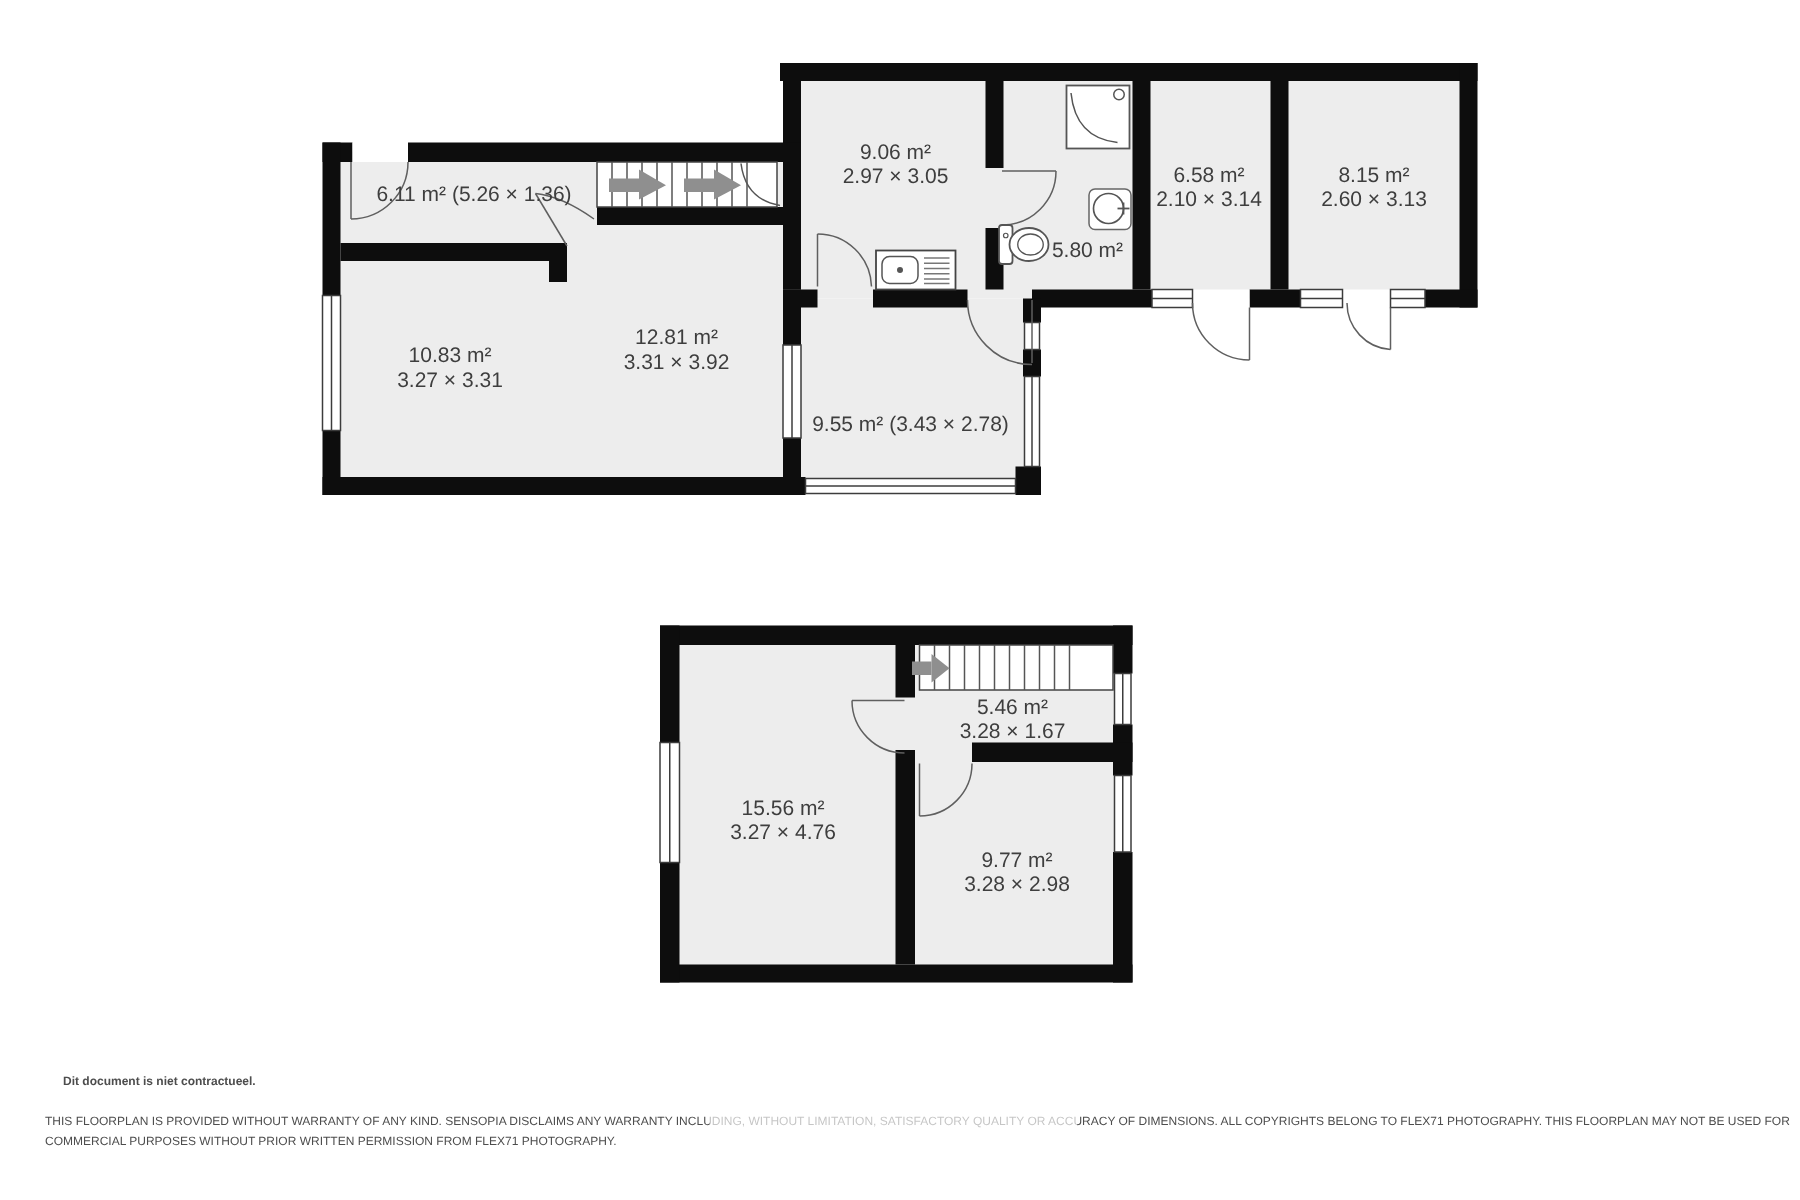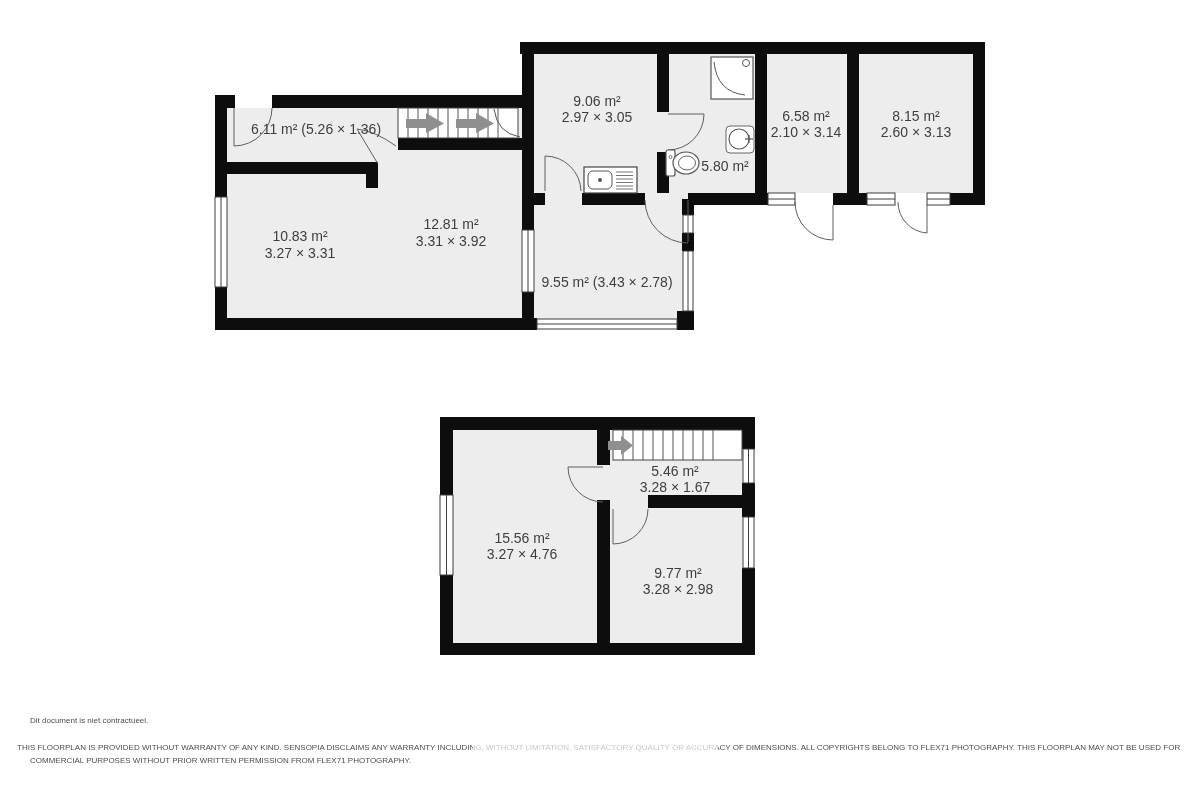--- a/index.html
+++ b/index.html
@@ -1,21 +1,21 @@
 <!DOCTYPE html>
 <html><head>
 <meta charset="utf-8">
 <style>
   html,body{margin:0;padding:0;background:#ffffff;}
   #stage{position:relative;width:1200px;height:800px;background:#ffffff;overflow:hidden;
          font-family:"Liberation Sans",sans-serif;}
   #plan-svg{position:absolute;left:0;top:0;}
   text.lbl{font-family:"Liberation Sans",sans-serif;font-size:14px;fill:#3e3e3e;text-anchor:middle;}
-  .footer-note{position:absolute;left:30px;top:716px;font-size:8px;color:#4d4d4d;white-space:nowrap;}
-  .footer-line1{position:absolute;left:17px;top:743px;font-size:8px;color:#4d4d4d;white-space:nowrap;}
+  .footer-note{position:absolute;left:42px;top:716px;font-size:8px;color:#4d4d4d;white-space:nowrap;font-weight:bold;}
+  .footer-line1{position:absolute;left:30px;top:743px;font-size:8px;color:#4d4d4d;white-space:nowrap;}
   .footer-line2{position:absolute;left:30px;top:756px;font-size:8px;color:#4d4d4d;white-space:nowrap;text-align:center;}
   .wash{position:absolute;left:473px;top:739px;width:245px;height:15px;
         background:rgba(255,255,255,0.68);pointer-events:none;}
 </style>
 </head>
 <body>
 
 <div id="stage">
 <svg id="plan-svg" width="1200" height="800" viewBox="0 0 1200 800">
 

